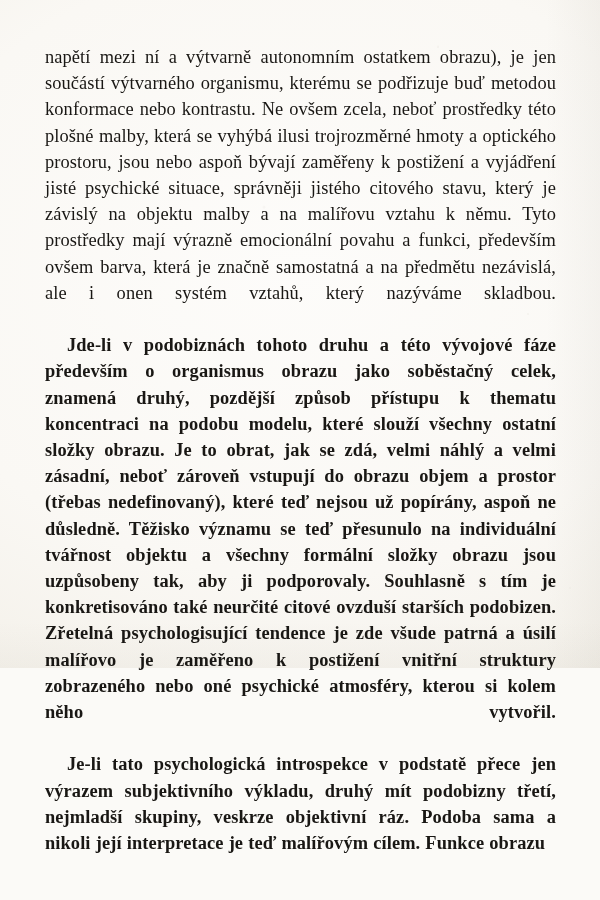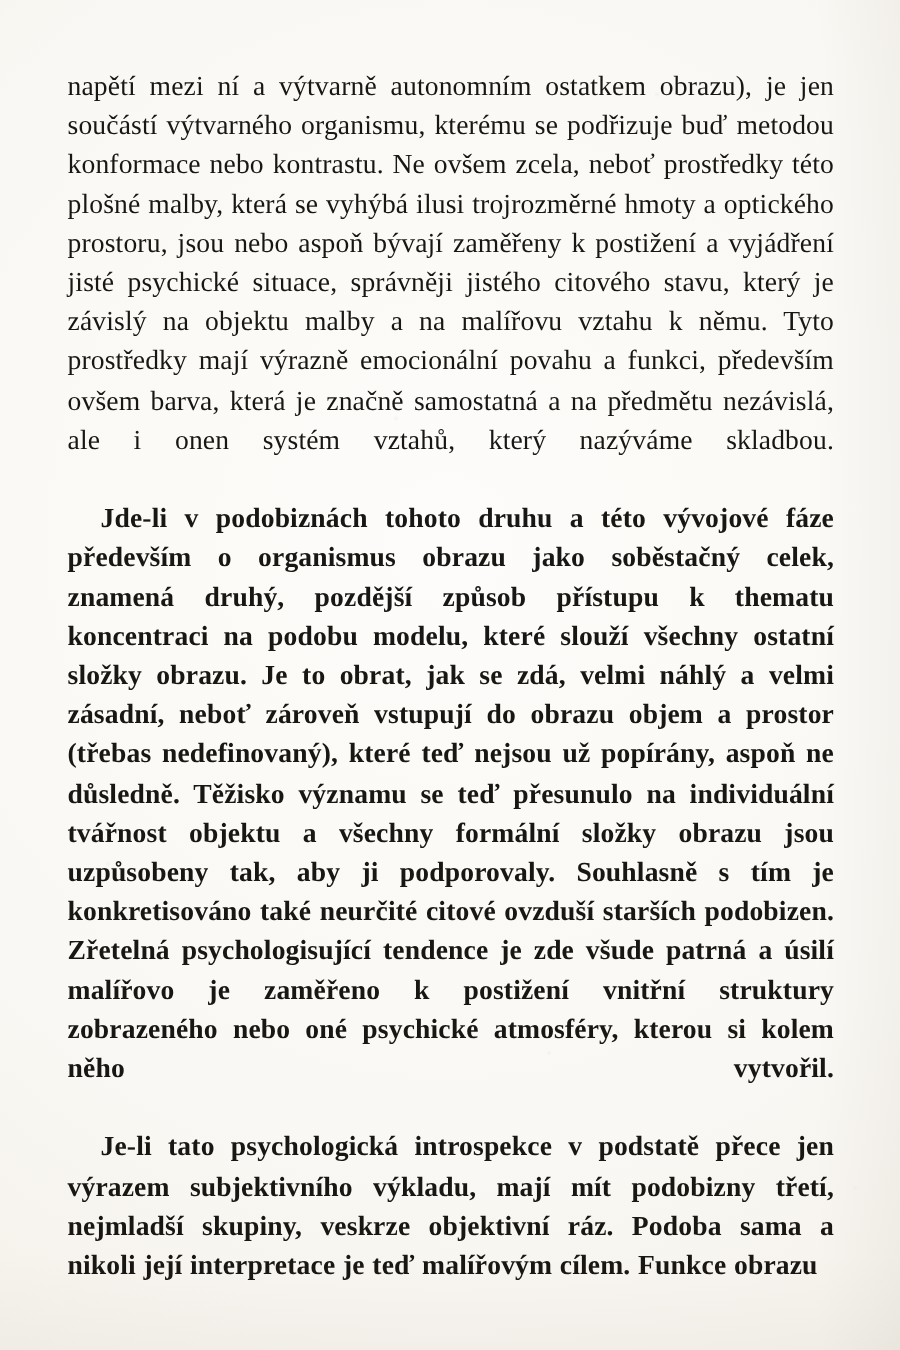--- a/index.html
+++ b/index.html
@@ -13,21 +13,21 @@
     overflow: hidden;
     background: #fbfaf7;
     font-family: "Liberation Serif", "DejaVu Serif", serif;
     -webkit-font-smoothing: antialiased;
   }
 
   
   #page {
     position: relative;
     width: 600px;
-    height: 900px;
+    height: 668px;
     background:
       radial-gradient(115% 80% at 50% 40%, #fdfcfa 0%, #faf8f4 58%, #f4f1ea 88%, #eeeae1 100%);
     box-sizing: border-box;
   }
 
   
   #paper-grain {
     position: absolute;
     inset: 0;
     pointer-events: none;
@@ -88,16 +88,16 @@
 <body>
 
 <div id="page">
 
   <div id="paper-grain"></div>
   <div id="scan-shade"></div>
 
   <div id="text-block">
     <p class="para">napětí mezi ní a výtvarně autonomním ostatkem obrazu), je jen součástí výtvarného organismu, kterému se podřizuje buď metodou konformace nebo kontrastu. Ne ovšem zcela, neboť prostředky této plošné malby, která se vyhýbá ilusi trojrozměrné hmoty a optického prostoru, jsou nebo aspoň bývají zaměřeny k postižení a vyjádření jisté psychické situace, správněji jistého citového stavu, který je závislý na objektu malby a na malířovu vztahu k němu. Tyto prostředky mají výrazně emocionální povahu a funkci, především ovšem barva, která je značně samostatná a na předmětu nezávislá, ale i onen systém vztahů, který nazýváme skladbou.</p>
     <p class="para">Jde-li v podobiznách tohoto druhu a této vývojové fáze především o organismus obrazu jako soběstačný celek, znamená druhý, pozdější způsob přístupu k thematu koncentraci na podobu modelu, které slouží všechny ostatní složky obrazu. Je to obrat, jak se zdá, velmi náhlý a velmi zásadní, neboť zároveň vstupují do obrazu objem a prostor (třebas nedefinovaný), které teď nejsou už popírány, aspoň ne důsledně. Těžisko významu se teď přesunulo na individuální tvářnost objektu a všechny formální složky obrazu jsou uzpůsobeny tak, aby ji podporovaly. Souhlasně s tím je konkretisováno také neurčité citové ovzduší starších podobizen. Zřetelná psychologisující tendence je zde všude patrná a úsilí malířovo je zaměřeno k postižení vnitřní struktury zobrazeného nebo oné psychické atmosféry, kterou si kolem něho vytvořil.</p>
-    <p class="para flush">Je-li tato psychologická introspekce v podstatě přece jen výrazem subjektivního výkladu, mají mít podobizny třetí, nejmladší skupiny, veskrze objektivní ráz. Podoba sama a nikoli její interpretace je teď malířovým cílem. Funkce obrazu</p>
+    <p class="para flush">Je-li tato psychologická introspekce v podstatě přece jen výrazem subjektivního výkladu, druhý mít podobizny třetí, nejmladší skupiny, veskrze objektivní ráz. Podoba sama a nikoli její interpretace je teď malířovým cílem. Funkce obrazu</p>
   </div>
 
 </div>
 
 </body></html>

